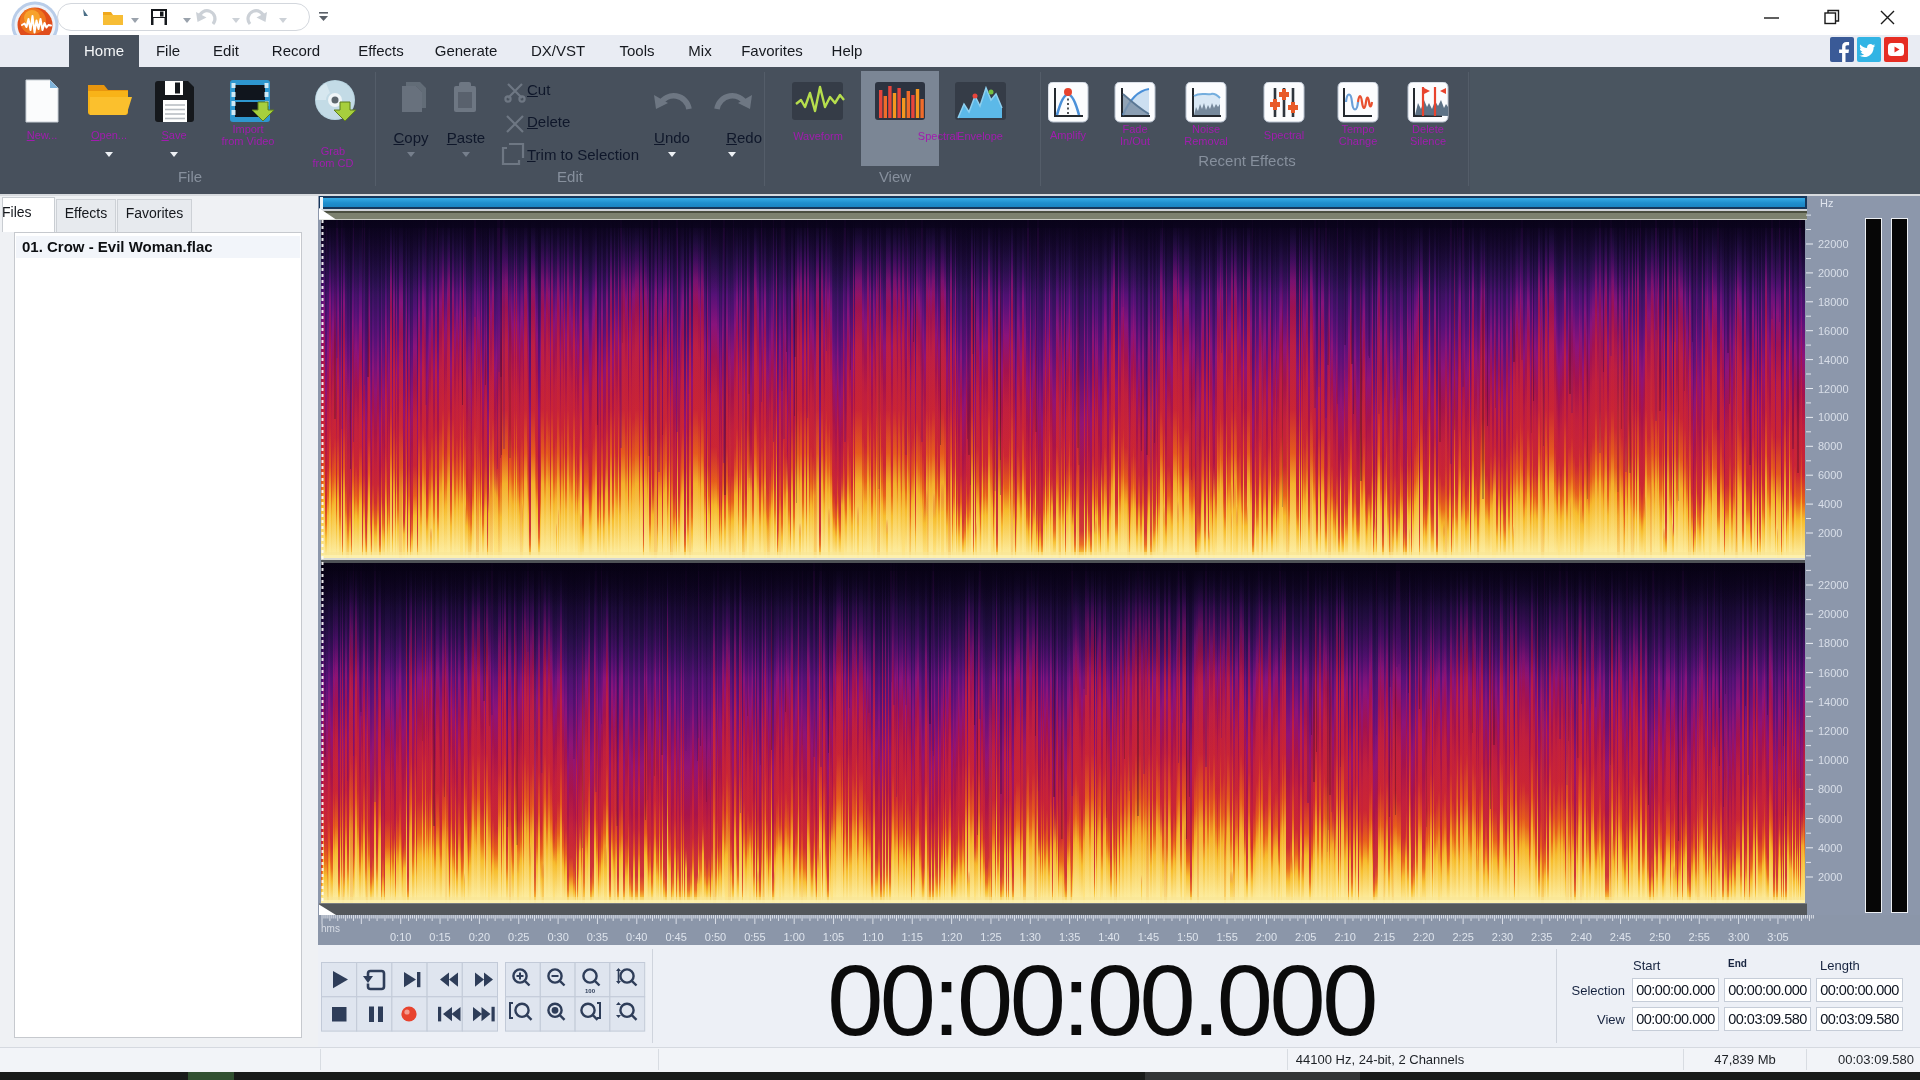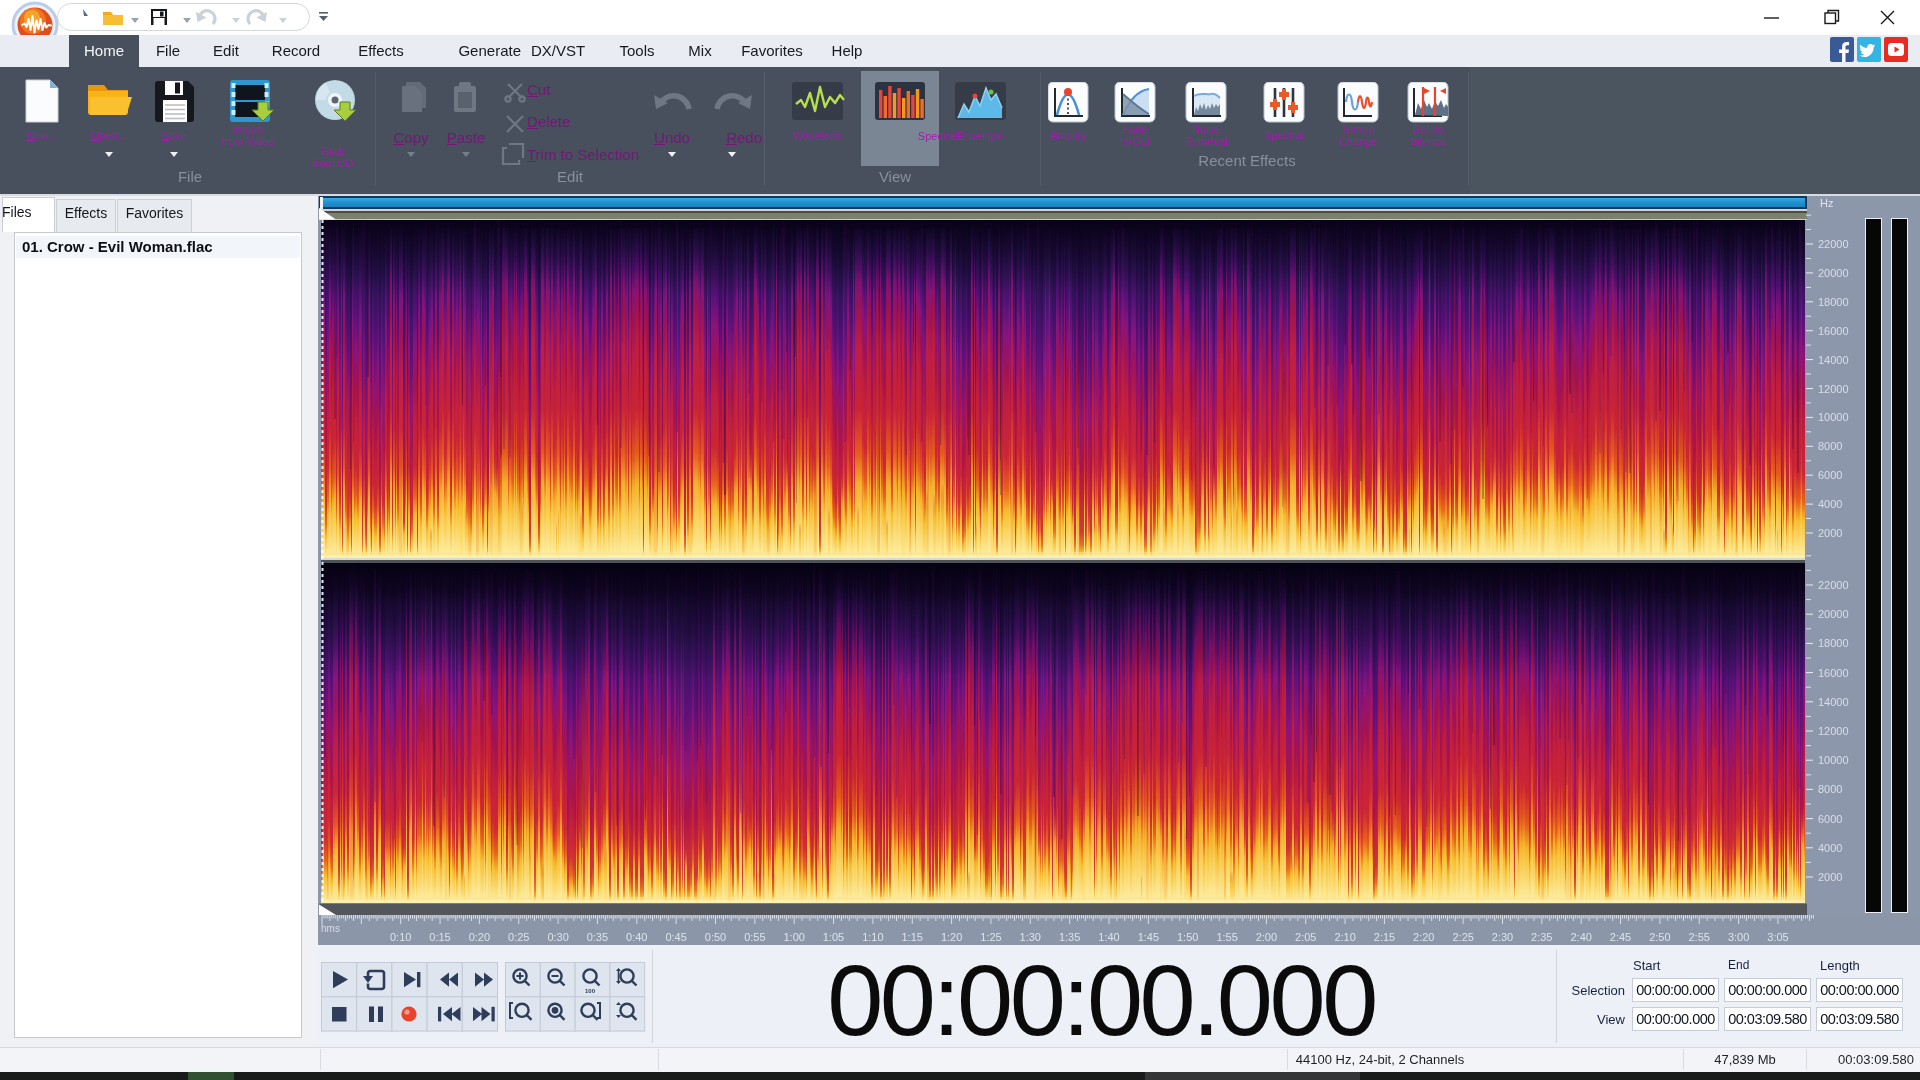--- a/index.html
+++ b/index.html
@@ -1,20 +1,20 @@
 <!DOCTYPE html>
 <html><head><meta charset="utf-8">
 <style>
 html,body{margin:0;padding:0;width:1920px;height:1080px;overflow:hidden;
  font-family:"Liberation Sans",sans-serif;background:#eff1f4;}
 .abs{position:absolute;}
 #root{position:absolute;left:0;top:0;width:1920px;height:1080px;}
 .lbl{position:absolute;color:#a21caf;font-size:11px;text-align:center;white-space:nowrap;}
 .glbl{position:absolute;color:#87909d;font-size:15px;text-align:center;white-space:nowrap;}
-.dlbl{position:absolute;color:#701a75;font-size:15px;white-space:nowrap;}
+.dlbl{position:absolute;color:#0f172a;font-size:15px;white-space:nowrap;}
 .caret{position:absolute;width:0;height:0;border-left:4px solid transparent;
  border-right:4px solid transparent;border-top:5px solid #eef1f5;}
 .dcaret{border-top-color:#767f8c;}
 .tab{position:absolute;top:35px;height:32px;line-height:32px;color:#16191f;font-size:15px;text-align:center;}
 u{text-decoration:underline;}
 </style></head><body>
 <div id="root">
 
 <div class="abs" style="left:0;top:0;width:1920px;height:35px;background:#ffffff;"></div>
 
@@ -60,21 +60,21 @@
  <circle cx="24" cy="18" r="8" fill="#f7a72e" opacity="0.9"></circle>
  <path d="M14,25 l2.5,-1.5 2,3.5 2,-8 2,11 2,-14 2,16.5 2,-12 2,8.5 2,-10 2,11 2,-7 2,4.5 2,-2.5 2.5,0.5" fill="none" stroke="#ffffff" stroke-width="2" stroke-linejoin="round" stroke-linecap="round"></path>
 </svg>
 <div class="abs" style="left:0;top:35px;width:1920px;height:32px;background:#e9ecf3;"></div>
     <div class="abs" style="left:69px;top:35px;width:70px;height:32px;background:#47505c;"></div>
     <div class="tab" style="left:69px;width:70px;color:#f4f6f8;">Home</div>
     <div class="tab" style="left:113px;width:110px;">File</div>
     <div class="tab" style="left:171px;width:110px;">Edit</div>
     <div class="tab" style="left:241px;width:110px;">Record</div>
     <div class="tab" style="left:326px;width:110px;">Effects</div>
-    <div class="tab" style="left:411px;width:110px;text-align:right;">Generate</div>
+    <div class="tab" style="left:411px;width:110px;">Generate</div>
     <div class="tab" style="left:503px;width:110px;">DX/VST</div>
     <div class="tab" style="left:582px;width:110px;">Tools</div>
     <div class="tab" style="left:645px;width:110px;">Mix</div>
     <div class="tab" style="left:717px;width:110px;">Favorites</div>
     <div class="tab" style="left:792px;width:110px;">Help</div>
 <svg class="abs" style="left:1830px;top:37px;" width="80" height="25" viewBox="0 0 80 25">
  <rect x="0" y="0" width="24" height="25" rx="2" fill="#3a5a97"></rect>
  <path d="M15.5,25 v-9 h3 l0.5,-3.6 h-3.5 v-2.3 c0,-1 0.3,-1.8 1.9,-1.8 h1.7 V5.1 c-0.3,0 -1.4,-0.1 -2.6,-0.1 -2.6,0 -4.4,1.6 -4.4,4.5 v2.9 h-3 V16 h3 v9 z" fill="#fff"></path>
  <rect x="27" y="0" width="24" height="25" rx="2" fill="#32b4e4"></rect>
  <path d="M46.8,7.6 c-0.6,0.3 -1.3,0.5 -2,0.6 0.7,-0.4 1.3,-1.1 1.5,-1.9 -0.7,0.4 -1.4,0.7 -2.2,0.85 -0.6,-0.7 -1.6,-1.15 -2.6,-1.15 -2,0 -3.6,1.6 -3.6,3.6 0,0.3 0,0.6 0.1,0.8 -3,-0.15 -5.6,-1.6 -7.4,-3.8 -0.3,0.55 -0.5,1.15 -0.5,1.8 0,1.25 0.6,2.35 1.6,3 -0.6,0 -1.15,-0.2 -1.6,-0.45 v0.05 c0,1.7 1.2,3.2 2.9,3.5 -0.3,0.1 -0.6,0.15 -1,0.15 -0.2,0 -0.5,0 -0.7,-0.1 0.5,1.4 1.8,2.5 3.4,2.5 -1.2,1 -2.8,1.6 -4.5,1.6 -0.3,0 -0.6,0 -0.9,-0.05 1.6,1 3.5,1.6 5.5,1.6 6.6,0 10.2,-5.45 10.2,-10.2 v-0.5 c0.7,-0.5 1.3,-1.15 1.8,-1.85 z" fill="#fff" transform="translate(2.2,1.5) scale(0.92)"></path>
@@ -3153,21 +3153,21 @@
       </g>
       <path d="M92,41 h3 v15 h-3" stroke="#2e3d59" stroke-width="2" fill="none"></path>
       <g stroke="#2e3d59" stroke-width="2.4" fill="none">
         <circle cx="122" cy="48.3" r="6.6"></circle>
         <line x1="126.8" y1="53.099999999999994" x2="131.5" y2="57.8"></line>
       </g>
       <path d="M111,43 l2.5,-3 2.5,3 z M111,53 l2.5,3 2.5,-3 z" fill="#2e3d59"></path>
     </svg>
     <div class="abs" style="left:656px;top:950px;width:890px;height:100px;color:#0b0b0b;font-size:101px;letter-spacing:-3.5px;text-align:center;line-height:100px;">00:00:00.000</div>
     <div class="abs" style="left:1633px;top:958px;color:#16233f;font-size:13px;">Start</div>
-    <div class="abs" style="left:1728px;top:958px;color:#16233f;font-size:12px;">End</div>
+    <div class="abs" style="left:1728px;top:958px;color:#16233f;font-size:10px;font-weight:bold;">End</div>
     <div class="abs" style="left:1820px;top:958px;color:#16233f;font-size:13px;">Length</div>
     <div class="abs" style="left:1540px;top:983px;width:85px;color:#16233f;font-size:13px;text-align:right;">Selection</div>
     <div class="abs" style="left:1540px;top:1012px;width:85px;color:#16233f;font-size:13px;text-align:right;">View</div>
     <div class="abs" style="left:1632px;top:978px;width:87px;height:24px;background:#ffffff;border:1px solid #c6cdd8;box-sizing:border-box;color:#0e1420;font-size:14.5px;line-height:22px;text-align:center;letter-spacing:-0.5px;">00:00:00.000</div>
     <div class="abs" style="left:1724px;top:978px;width:87px;height:24px;background:#ffffff;border:1px solid #c6cdd8;box-sizing:border-box;color:#0e1420;font-size:14.5px;line-height:22px;text-align:center;letter-spacing:-0.5px;">00:00:00.000</div>
     <div class="abs" style="left:1816px;top:978px;width:87px;height:24px;background:#ffffff;border:1px solid #c6cdd8;box-sizing:border-box;color:#0e1420;font-size:14.5px;line-height:22px;text-align:center;letter-spacing:-0.5px;">00:00:00.000</div>
     <div class="abs" style="left:1632px;top:1007px;width:87px;height:24px;background:#ffffff;border:1px solid #c6cdd8;box-sizing:border-box;color:#0e1420;font-size:14.5px;line-height:22px;text-align:center;letter-spacing:-0.5px;">00:00:00.000</div>
     <div class="abs" style="left:1724px;top:1007px;width:87px;height:24px;background:#ffffff;border:1px solid #c6cdd8;box-sizing:border-box;color:#0e1420;font-size:14.5px;line-height:22px;text-align:center;letter-spacing:-0.5px;">00:03:09.580</div>
     <div class="abs" style="left:1816px;top:1007px;width:87px;height:24px;background:#ffffff;border:1px solid #c6cdd8;box-sizing:border-box;color:#0e1420;font-size:14.5px;line-height:22px;text-align:center;letter-spacing:-0.5px;">00:03:09.580</div>
     <div class="abs" style="left:0;top:1047px;width:1920px;height:25px;background:#f2f4f8;border-top:1px solid #d5d9e0;box-sizing:border-box;"></div>

